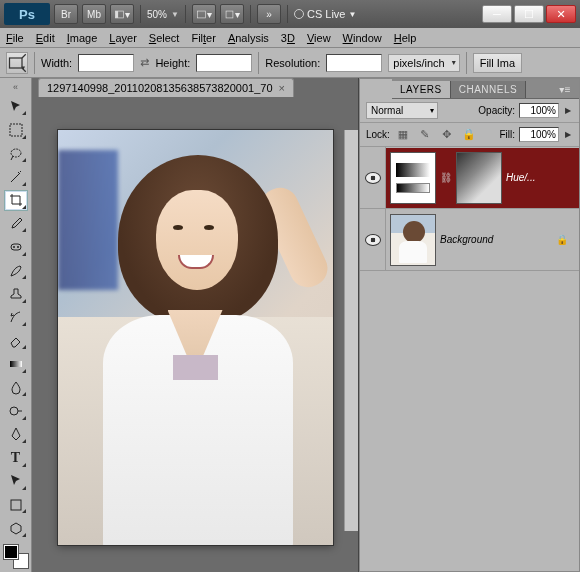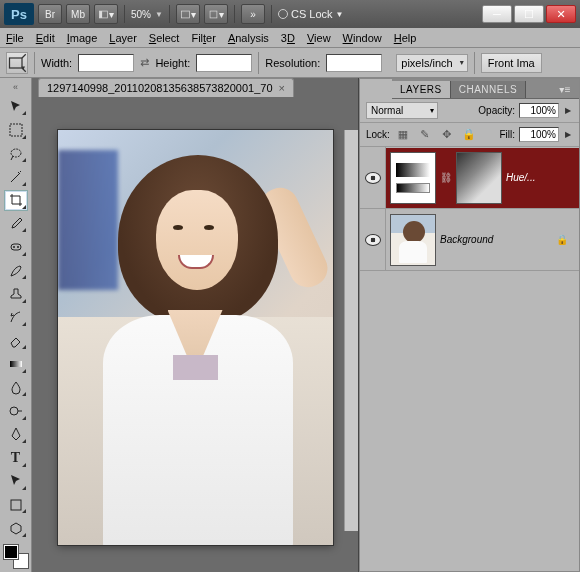--- a/index.html
+++ b/index.html
@@ -1,34 +1,34 @@
 <!DOCTYPE html>
 <html><head>
 <meta charset="utf-8">
 <style>
 * { margin: 0; padding: 0; box-sizing: border-box; font-family: Tahoma, Arial, sans-serif; font-size: 11px; user-select: none; }
 body { width: 580px; height: 572px; background: #b8b8b8; display: flex; flex-direction: column; overflow: hidden; }
 .titlebar { height: 28px; background: linear-gradient(#6d6d6d,#535353); display: flex; align-items: center; padding: 0 4px; gap: 4px; color: #fff; }
-.ps-logo { width: 30px; height: 22px; background: #0a3c5c; color: #9fd3f0; display: flex; align-items: center; justify-content: center; font-weight: bold; font-size: 13px; border-radius: 2px; }
+.ps-logo { width: 46px; height: 22px; background: #0a3c5c; color: #9fd3f0; display: flex; align-items: center; justify-content: center; font-weight: bold; font-size: 13px; border-radius: 2px; }
 .tb-btn { background: linear-gradient(#888,#666); border: 1px solid #444; border-radius: 2px; height: 20px; min-width: 24px; display: flex; align-items: center; justify-content: center; color: #eee; font-size: 10px; padding: 0 3px; }
 .tb-sep { width: 1px; height: 18px; background: #444; margin: 0 2px; }
 .zoom { color: #eee; font-size: 10px; }
 .spacer { flex: 1; }
 .win-btns { display: flex; gap: 2px; margin-left: 4px; }
 .wbtn { width: 30px; height: 18px; border: 1px solid #888; background: linear-gradient(#fafafa,#d8d8d8); border-radius: 2px; display: flex; align-items: center; justify-content: center; }
 .wbtn.close { background: linear-gradient(#e77,#c33); border-color: #a22; color: #fff; }
 .menubar { height: 20px; background: #b8b8b8; border-bottom: 1px solid #888; display: flex; align-items: center; padding: 0 6px; gap: 12px; }
 .menubar span { color: #000; }
 .menubar span u { text-decoration: underline; }
 .optbar { height: 30px; background: #b8b8b8; border-bottom: 1px solid #888; display: flex; align-items: center; padding: 0 6px; gap: 6px; }
 .optbar label { color: #000; }
 .optbar input[type=text] { height: 18px; width: 56px; border: 1px inset #999; background: #fff; padding: 0 3px; }
 .opt-tool { width: 22px; height: 22px; border: 1px solid #999; background: linear-gradient(#e0e0e0,#c0c0c0); display: flex; align-items: center; justify-content: center; position: relative; }
 .opt-tool::after { content: "▾"; font-size: 7px; position: absolute; right: 2px; bottom: 1px; color: #333; }
-.dropd { height: 18px; border: 1px solid #999; background: #ddd; padding: 0 14px 0 4px; position: relative; display: flex; align-items: center; margin-left: 8px; }
+.dropd { height: 18px; border: 1px solid #999; background: #ddd; padding: 0 14px 0 4px; position: relative; display: flex; align-items: center; }
 .dropd::after { content: "▾"; position: absolute; right: 3px; font-size: 8px; color: #333; }
 .optbar .sepv { width: 1px; height: 22px; background: #888; }
 .btnflat { height: 20px; border: 1px solid #999; background: linear-gradient(#e6e6e6,#cfcfcf); padding: 0 6px; display: flex; align-items: center; }
 .workarea { flex: 1; display: flex; overflow: hidden; }
 .toolbox { width: 32px; background: #b8b8b8; border-right: 1px solid #888; display: flex; flex-direction: column; align-items: center; padding: 4px 0; gap: 2px; }
 .tool { width: 24px; height: 22px; display: flex; align-items: center; justify-content: center; color: #222; border: 1px solid transparent; position: relative; }
 .tool.active { background: #fff; border: 1px solid #8aa; box-shadow: inset 0 0 0 1px #cde; }
 .tool .tri { position: absolute; right: 1px; bottom: 1px; width: 0; height: 0; border-left: 4px solid transparent; border-bottom: 4px solid #333; }
 .tool svg { width: 16px; height: 16px; }
 .swatches { width: 24px; height: 24px; position: relative; margin-top: 4px; }
@@ -106,21 +106,21 @@
         <rect x="2" y="3" width="12" height="10" fill="none" stroke="#ddd"></rect>
       </svg>▾</div>
   <div class="tb-btn"><svg viewBox="0 0 16 16">
         <rect x="3" y="3" width="10" height="10" fill="none" stroke="#ddd"></rect>
       </svg>▾</div>
   <div class="tb-sep"></div>
   <div class="tb-btn">»</div>
   <div class="tb-sep"></div>
   <div class="cslive">
       <span class="circ"></span>
-      <span>CS Lock</span>
+      <span>CS Live</span>
       <span style="font-size:8px">▼</span>
     </div>
   <div class="spacer"></div>
   <div class="win-btns">
     <div class="wbtn">─</div>
     <div class="wbtn">☐</div>
     <div class="wbtn close">✕</div>
   </div>
 </div>
 
@@ -150,21 +150,21 @@
   <label>Width:</label>
   <input type="text" value="" style="">
   <span style="color:#555">⇄</span>
   <label>Height:</label>
   <input type="text" value="" style="">
   <div class="sepv"></div>
   <label>Resolution:</label>
   <input type="text" value="" style="">
   <div class="dropd">pixels/inch</div>
   <div class="sepv"></div>
-  <div class="btnflat">Front Ima</div>
+  <div class="btnflat">Fill Ima</div>
 </div>
 
 <div class="workarea">
   <div class="toolbox">
     <div style="color:#555;font-size:9px;margin-bottom:2px">«</div>
     <div class="tool">
         <svg viewBox="0 0 16 16">
           <path d="M3 2l3 10 2-4 4-2z" fill="#222"></path>
         </svg>
         <span class="tri"></span>

